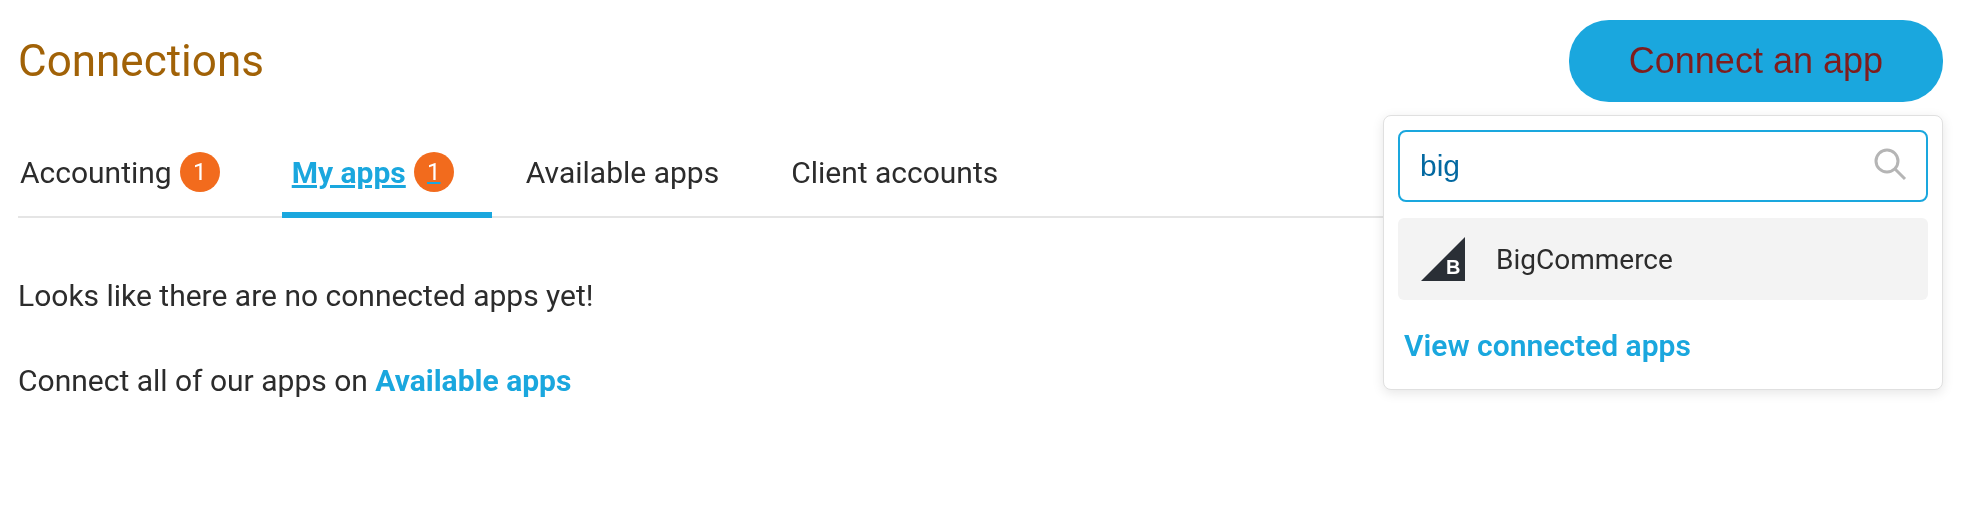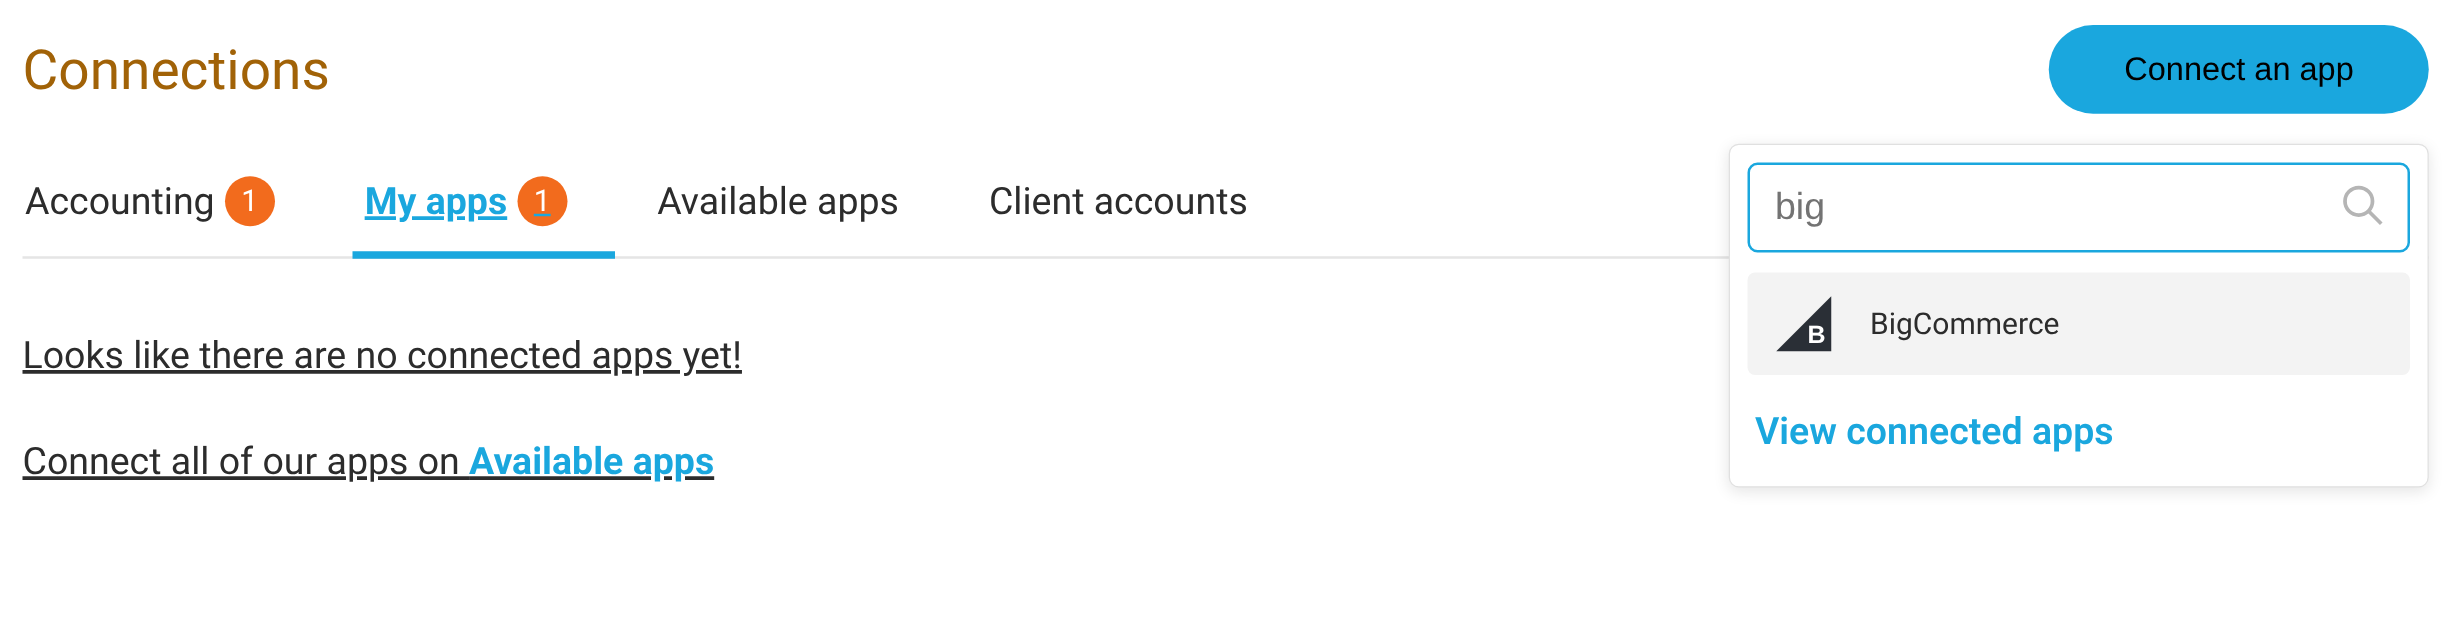--- a/index.html
+++ b/index.html
@@ -22,25 +22,25 @@
       margin-bottom: 30px;
     }
     .page-title {
       font-size: 44px;
       font-weight: 400;
       color: #a16207;
       margin: 0;
     }
     .connect-btn {
       background: #1aa7de;
-      color: #000000;
+      color: #7f1d1d;
       border: none;
       border-radius: 40px;
       padding: 20px 60px;
-      font-size: 26px;
+      font-size: 36px;
       cursor: pointer;
     }
     .tabs-row {
       display: flex;
       align-items: center;
       border-bottom: 2px solid #e5e5e5;
       position: relative;
     }
     .tab {
       display: flex;
@@ -76,21 +76,20 @@
       align-items: center;
       justify-content: center;
       font-size: 24px;
       font-weight: 400;
       margin-left: 8px;
     }
     .content {
       padding-top: 60px;
       font-size: 30px;
       color: #2c2c2c;
-      text-decoration: underline;
     }
     .content p { margin: 0 0 50px 0; }
     .link {
       color: #1aa7de;
       font-weight: 700;
       cursor: pointer;
     }
     .search-panel {
       position: absolute;
       right: 18px;
@@ -108,21 +107,21 @@
       display: flex;
       align-items: center;
       padding: 0 18px;
       height: 72px;
     }
     .search-input {
       flex: 1;
       border: none;
       outline: none;
       font-size: 30px;
-      color: #737373;
+      color: #0369a1;
       background: transparent;
     }
     .search-icon-svg {
       fill: none;
       stroke: #b5b5b5;
       stroke-width: 3;
     }
     .result-item {
       display: flex;
       align-items: center;
@@ -134,21 +133,21 @@
     }
     .result-icon {
       width: 46px;
       height: 46px;
       margin-right: 30px;
       display: flex;
       align-items: center;
       justify-content: center;
     }
     .result-label {
-      font-size: 24px;
+      font-size: 28px;
       color: #2c2c2c;
     }
     .view-all {
       color: #1aa7de;
       font-size: 30px;
       font-weight: 600;
       padding: 28px 6px 12px 6px;
       cursor: pointer;
     }
   </style>

